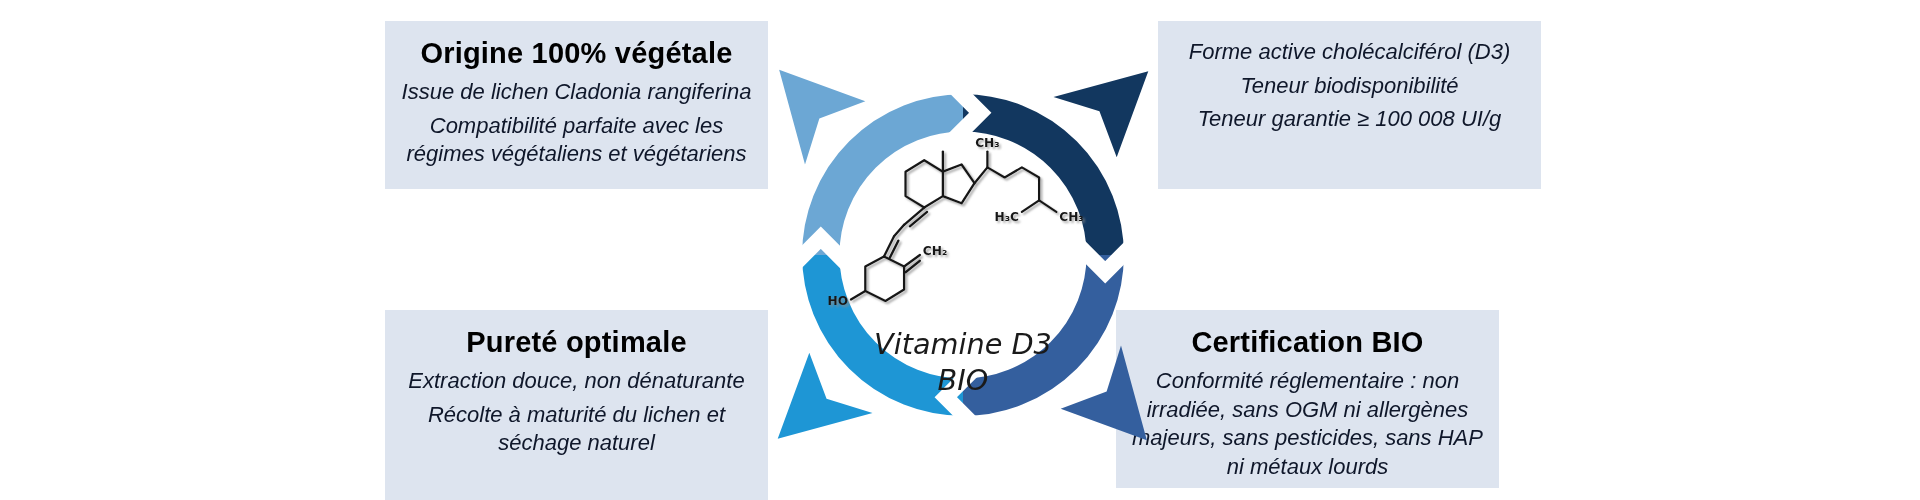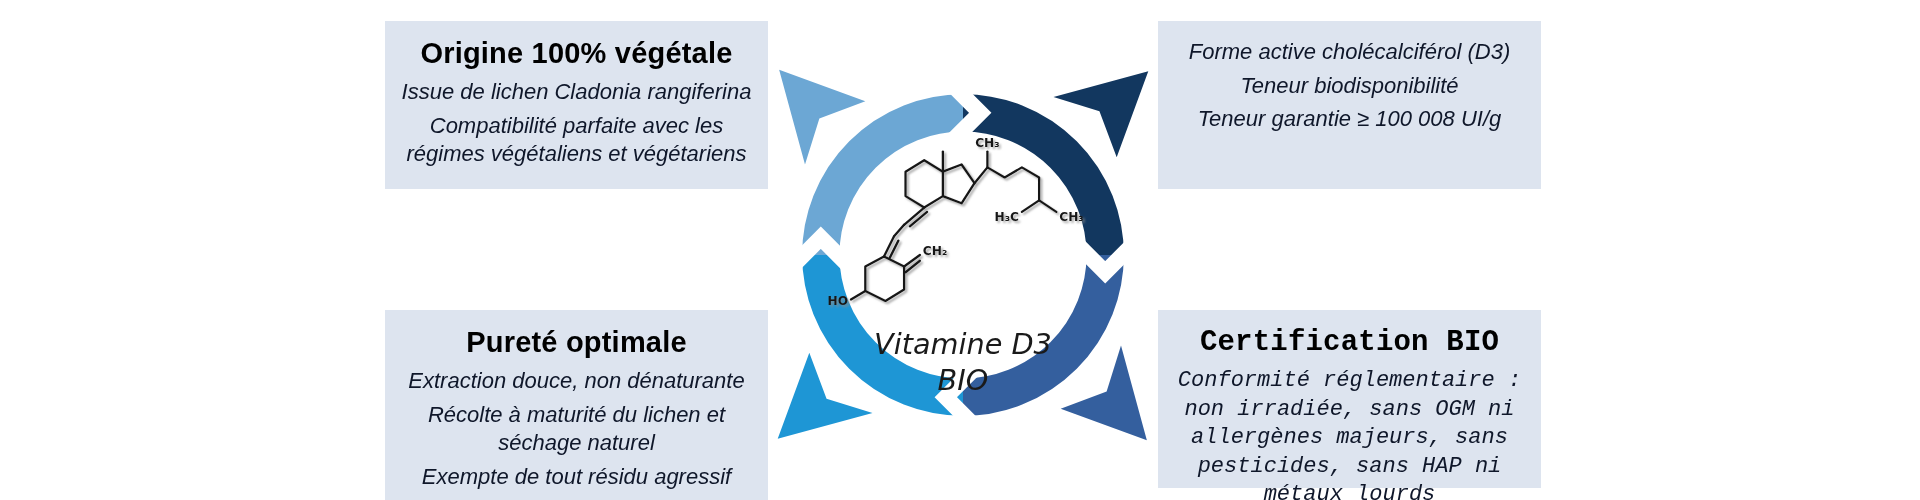--- a/index.html
+++ b/index.html
@@ -7,21 +7,21 @@
     position:relative;width:1920px;height:500px;background:#ffffff;
     font-family:"Liberation Sans", sans-serif;overflow:hidden;
   }
   .info-box{
     position:absolute;width:383px;background:#dde4ef;
     text-align:center;padding:12px 10px;box-sizing:border-box;
   }
   .box-tl{left:385px;top:21px;height:168px;}
   .box-tr{left:1158px;top:21px;height:168px;}
   .box-bl{left:385px;top:310px;height:190px;}
-  .box-br{left:1158px;top:310px;height:178px;font-family:Liberation Mono, monospace;}
+  .box-br{left:1116px;top:310px;height:178px;}
   .info-box h2{
     margin:4px 0 8px 0;font-size:29px;font-weight:bold;color:#000000;
     letter-spacing:.2px;
   }
   .info-box p{
     margin:5px 0;font-size:22px;font-style:italic;color:#0f172a;
     line-height:1.3;
   }
   .center-graphic{position:absolute;left:733px;top:18px;}
   .svg-text{font-family:"DejaVu Sans","Liberation Sans",sans-serif;}
@@ -40,21 +40,20 @@
   <div class="info-box box-tr">
     <p>Forme active cholécalciférol (D3)</p>
     <p>Teneur biodisponibilité</p>
     <p>Teneur garantie ≥ 100 008 UI/g</p>
   </div>
 
   <div class="info-box box-bl">
     <h2>Pureté optimale</h2>
     <p>Extraction douce, non dénaturante</p>
     <p>Récolte à maturité du lichen et séchage naturel</p>
-    <p>Exempte de tout résidu agressif</p>
   </div>
 
   <div class="info-box box-br">
     <h2>Certification BIO</h2>
     <p>Conformité réglementaire : non irradiée, sans OGM ni allergènes majeurs, sans pesticides, sans HAP ni métaux lourds</p>
   </div>
 
   <svg class="center-graphic" width="460" height="474" viewBox="0 0 320 330">
     <defs>
       <filter id="molshadow" x="-20%" y="-20%" width="140%" height="140%">

